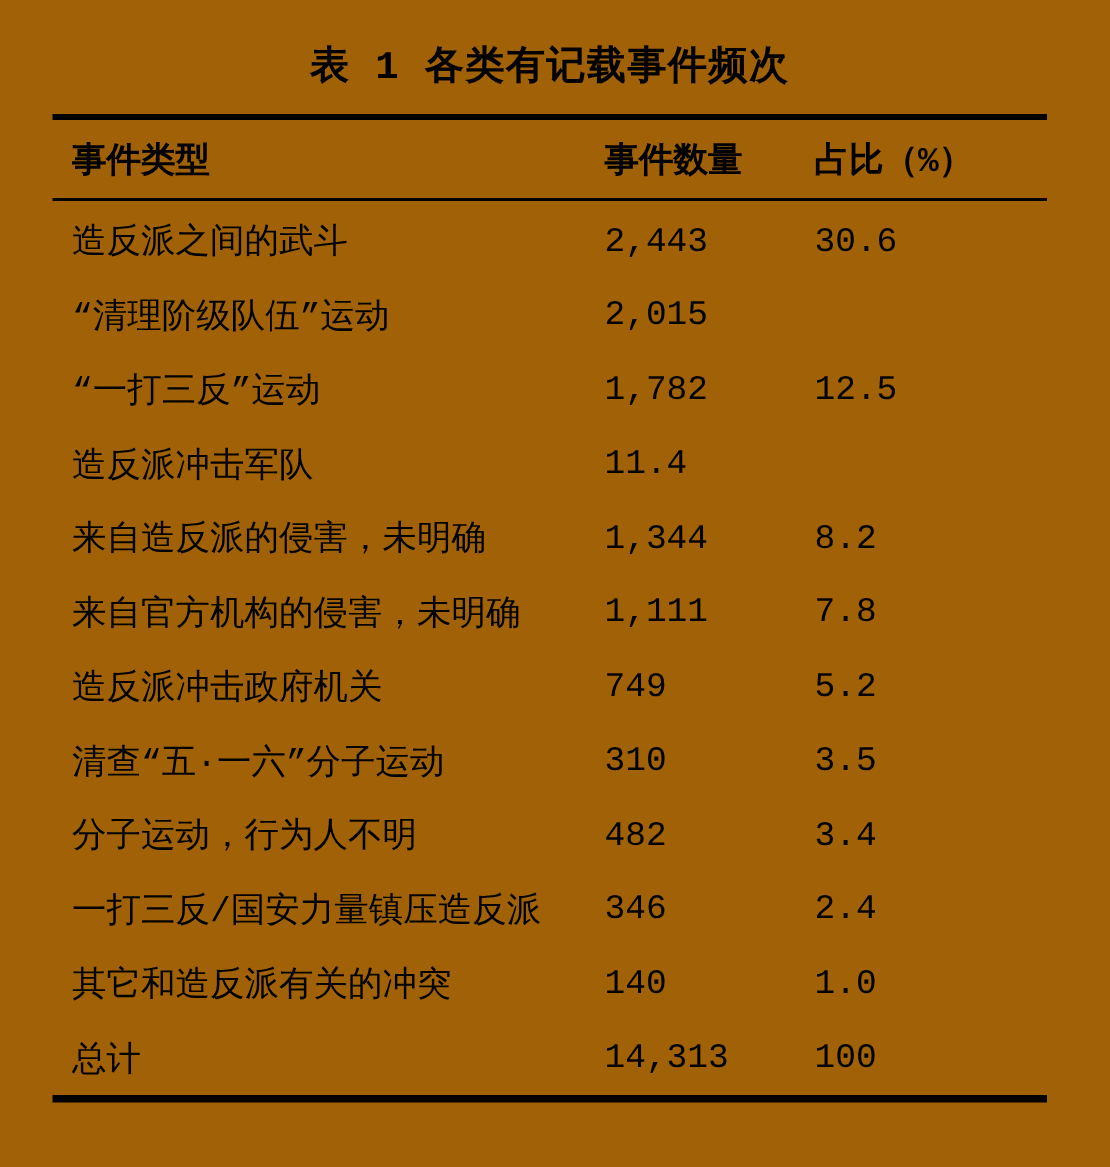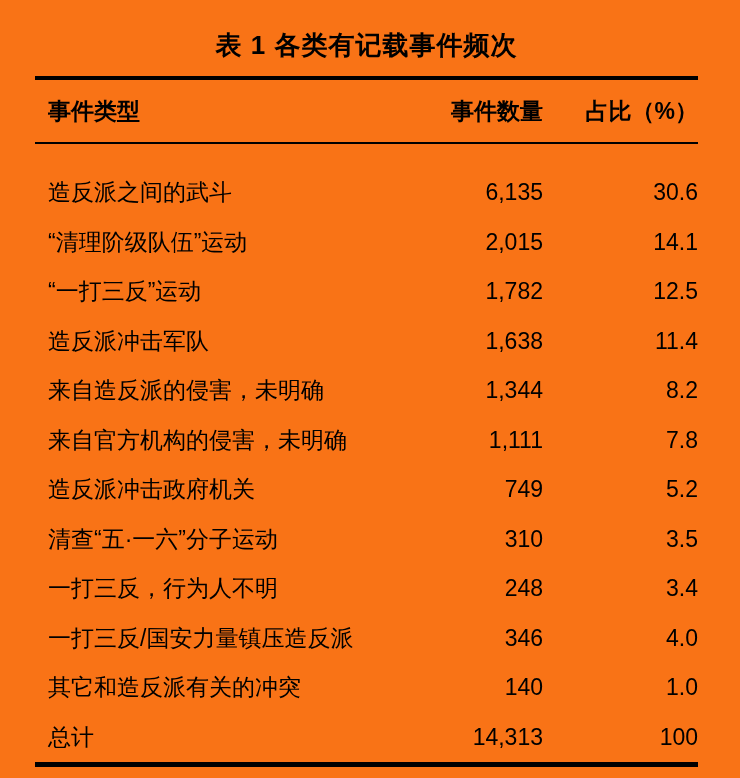--- a/index.html
+++ b/index.html
@@ -1,40 +1,40 @@
 <!DOCTYPE html>
 <html><head>
 <meta charset="utf-8">
 <style>
   html,body{margin:0;padding:0;}
   .page{
-    width:740px;height:778px;background:#f97316;color:#000000;
-    font-family:Liberation Sans, sans-serif;
+    width:740px;height:778px;background:#a16207;color:#000000;
+    font-family:Liberation Mono, monospace;
     overflow:hidden;
   }
   .table{width:663px;margin-left:35px;padding-top:28px;}
   .title{
     text-align:center;font-weight:bold;font-size:26px;
     height:34px;line-height:34px;letter-spacing:1px;
   }
   .rule{background:#000;width:100%;}
   .rule-top{height:4px;margin-top:14px;}
   .rule-mid{height:2px;}
   .rule-bottom{height:5px;}
   .row{
     display:grid;
     grid-template-columns:368px 140px 155px;
     align-items:center;
     font-size:23px;
   }
-  .header-row{height:62px;font-weight:bold;}
-  .tbody{padding-top:24px;}
+  .header-row{height:52px;font-weight:bold;}
+  .tbody{padding-top:2px;}
   .tbody .row{height:49.5px;}
   .c1{padding-left:13px;text-align:left;white-space:nowrap;}
-  .c2,.c3{text-align:right;white-space:nowrap;}
+  .c2,.c3{text-align:left;white-space:nowrap;}
 </style>
 </head>
 <body>
 
 <div class="page">
   <div class="table">
 
     <div class="title">表 1 各类有记载事件频次</div>
 
     <div class="rule rule-top"></div>
@@ -43,36 +43,34 @@
       <div class="c1">事件类型</div>
       <div class="c2">事件数量</div>
       <div class="c3">占比（%）</div>
     </div>
 
     <div class="rule rule-mid"></div>
 
     <div class="tbody">
       <div class="row">
         <div class="c1">造反派之间的武斗</div>
-        <div class="c2">6,135</div>
+        <div class="c2">2,443</div>
         <div class="c3">30.6</div>
       </div>
       <div class="row">
         <div class="c1">“清理阶级队伍”运动</div>
         <div class="c2">2,015</div>
-        <div class="c3">14.1</div>
       </div>
       <div class="row">
         <div class="c1">“一打三反”运动</div>
         <div class="c2">1,782</div>
         <div class="c3">12.5</div>
       </div>
       <div class="row">
         <div class="c1">造反派冲击军队</div>
-        <div class="c2">1,638</div>
         <div class="c3">11.4</div>
       </div>
       <div class="row">
         <div class="c1">来自造反派的侵害，未明确</div>
         <div class="c2">1,344</div>
         <div class="c3">8.2</div>
       </div>
       <div class="row">
         <div class="c1">来自官方机构的侵害，未明确</div>
         <div class="c2">1,111</div>
@@ -82,28 +80,28 @@
         <div class="c1">造反派冲击政府机关</div>
         <div class="c2">749</div>
         <div class="c3">5.2</div>
       </div>
       <div class="row">
         <div class="c1">清查“五·一六”分子运动</div>
         <div class="c2">310</div>
         <div class="c3">3.5</div>
       </div>
       <div class="row">
-        <div class="c1">一打三反，行为人不明</div>
-        <div class="c2">248</div>
+        <div class="c1">分子运动，行为人不明</div>
+        <div class="c2">482</div>
         <div class="c3">3.4</div>
       </div>
       <div class="row">
         <div class="c1">一打三反/国安力量镇压造反派</div>
         <div class="c2">346</div>
-        <div class="c3">4.0</div>
+        <div class="c3">2.4</div>
       </div>
       <div class="row">
         <div class="c1">其它和造反派有关的冲突</div>
         <div class="c2">140</div>
         <div class="c3">1.0</div>
       </div>
       <div class="row">
         <div class="c1">总计</div>
         <div class="c2">14,313</div>
         <div class="c3">100</div>

